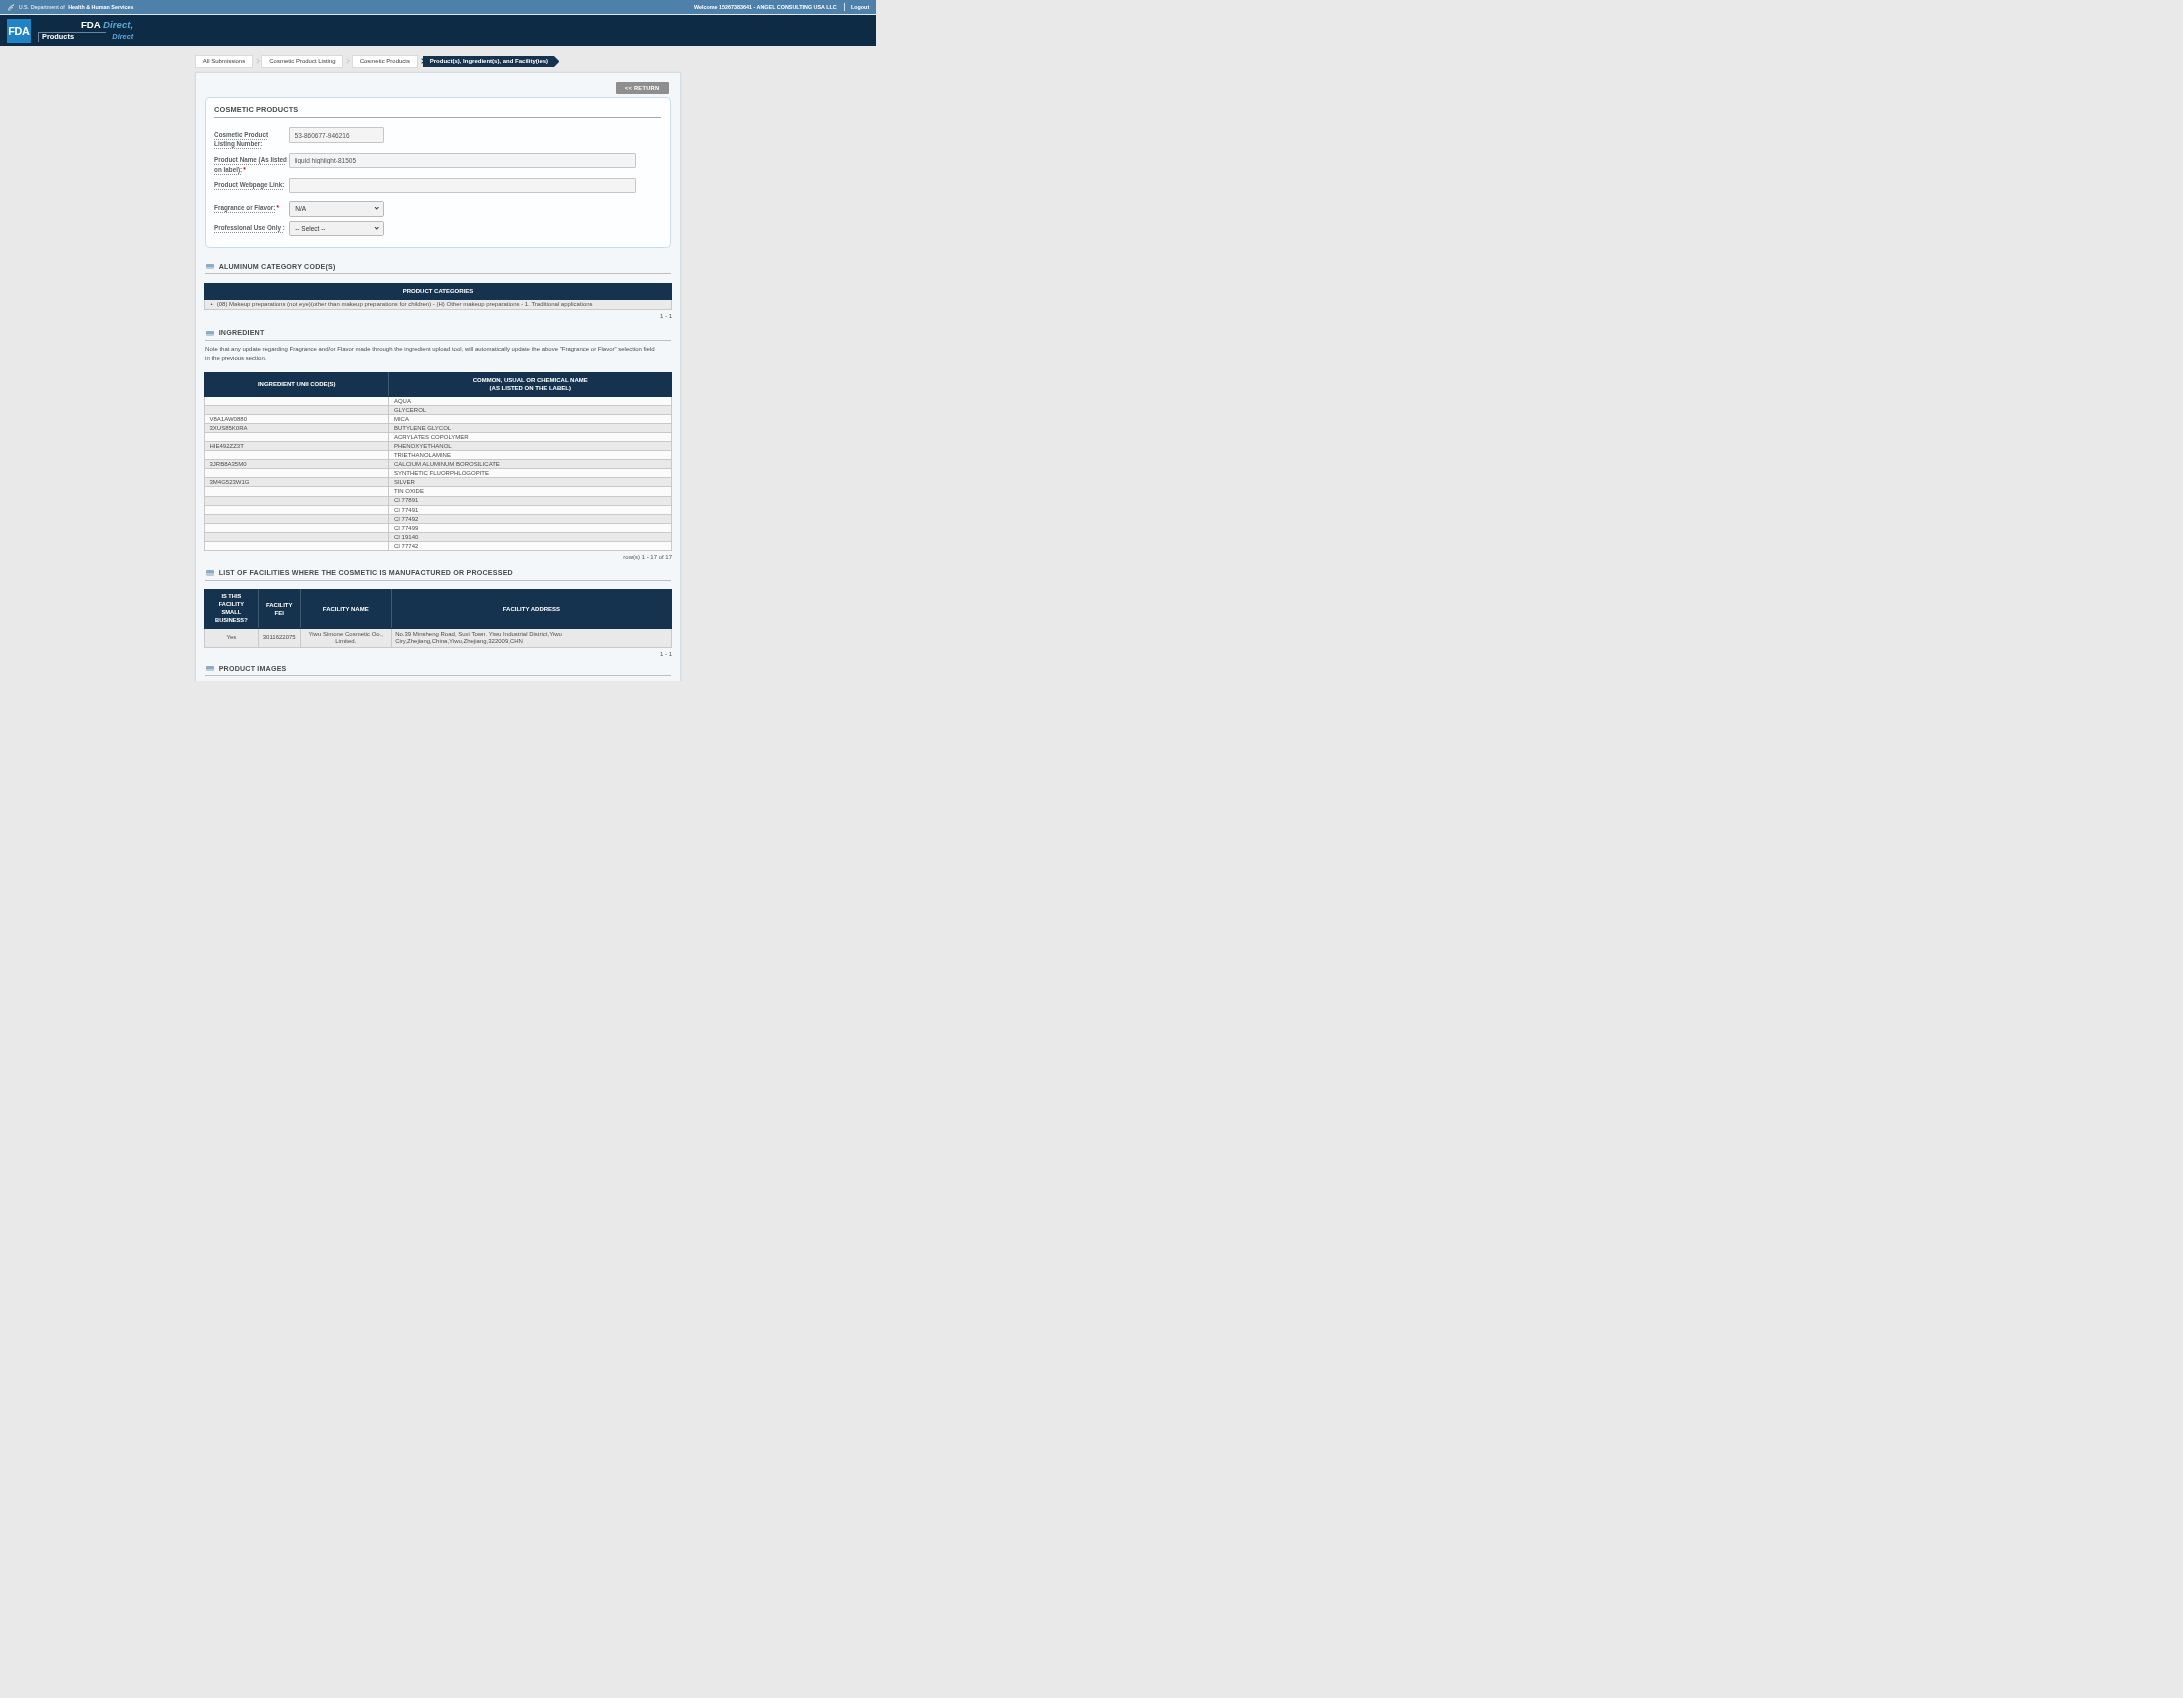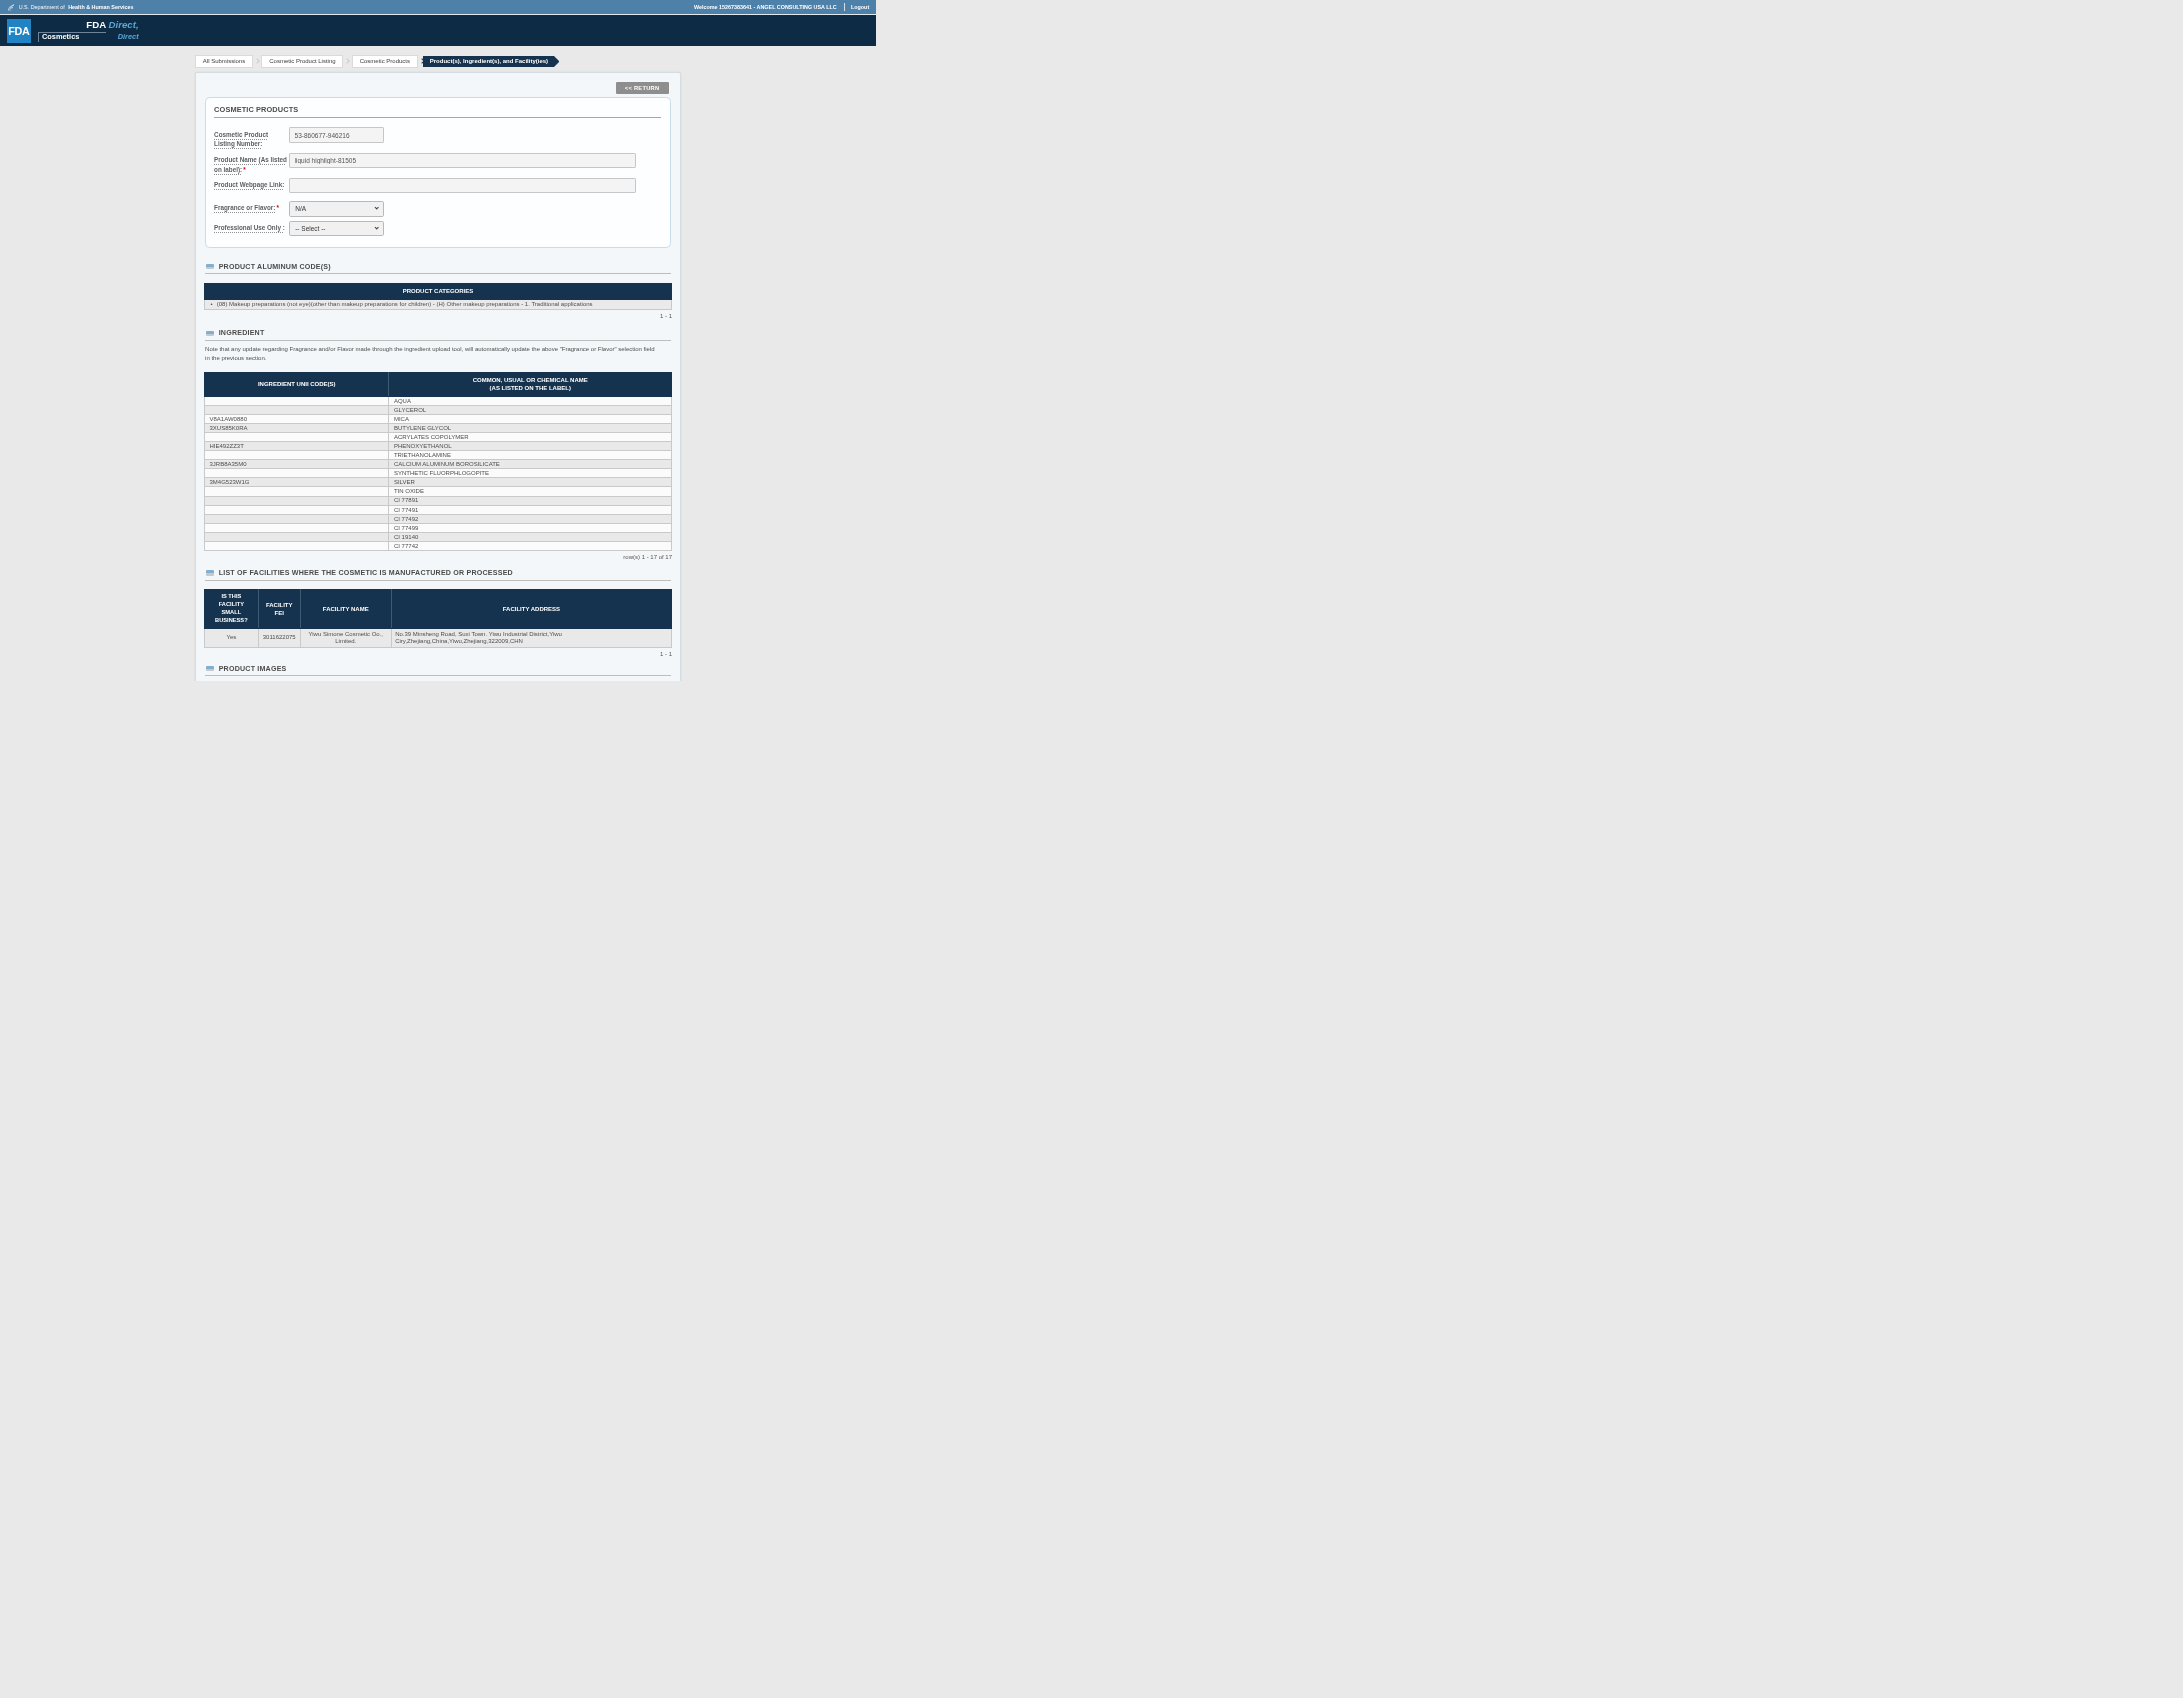--- a/index.html
+++ b/index.html
@@ -139,21 +139,21 @@
 </div>
 
 <div class="appheader">
   <div class="fda-logo">FDA</div>
   <div class="brand">
     <div class="brand-line1">
       <span>FDA</span><span class="brand-italic">Direct,</span>
     </div>
     <div class="brand-rule"></div>
     <div class="brand-line2">
-      <span>Cosmetics</span><span class="brand-italic" style="font-size:7.4px;padding-left:36px;">Direct</span>
+      <span>Products</span><span class="brand-italic" style="font-size:7.4px;padding-left:36px;">Direct</span>
     </div>
   </div>
 </div>
 
 <div class="crumbs">
   <span class="crumb">All Submissions</span>
   <span class="crumb-sep"></span>
   <span class="crumb">Cosmetic Product Listing</span>
   <span class="crumb-sep"></span>
   <span class="crumb">Cosmetic Products</span>
@@ -205,21 +205,21 @@
       </div>
       <div class="select">
         <span>-- Select --</span>
         <span class="caret"></span>
       </div>
     </div>
   </div>
 
   <div class="sec-head">
     <span class="collapse-icon"></span>
-    <span class="sec-text">PRODUCT ALUMINUM CODE(S)</span>
+    <span class="sec-text">ALUMINUM CATEGORY CODE(S)</span>
   </div>
   <table>
     <tbody>
         <tr>
           <th>PRODUCT CATEGORIES</th>
         </tr>
     <tr class="cat-row">
       <td>(08) Makeup preparations (not eye)(other than makeup preparations for children) - (H) Other makeup preparations - 1. Traditional applications</td>
     </tr>
   </tbody>

